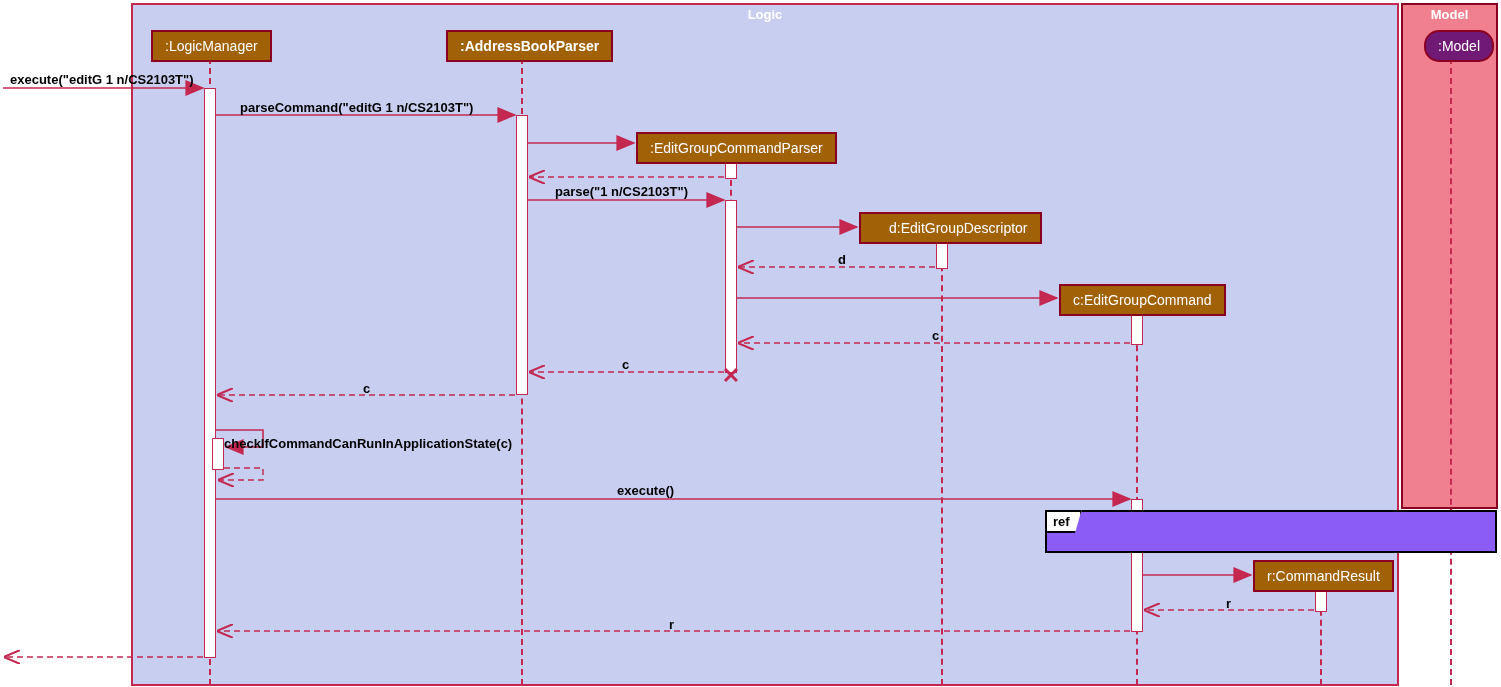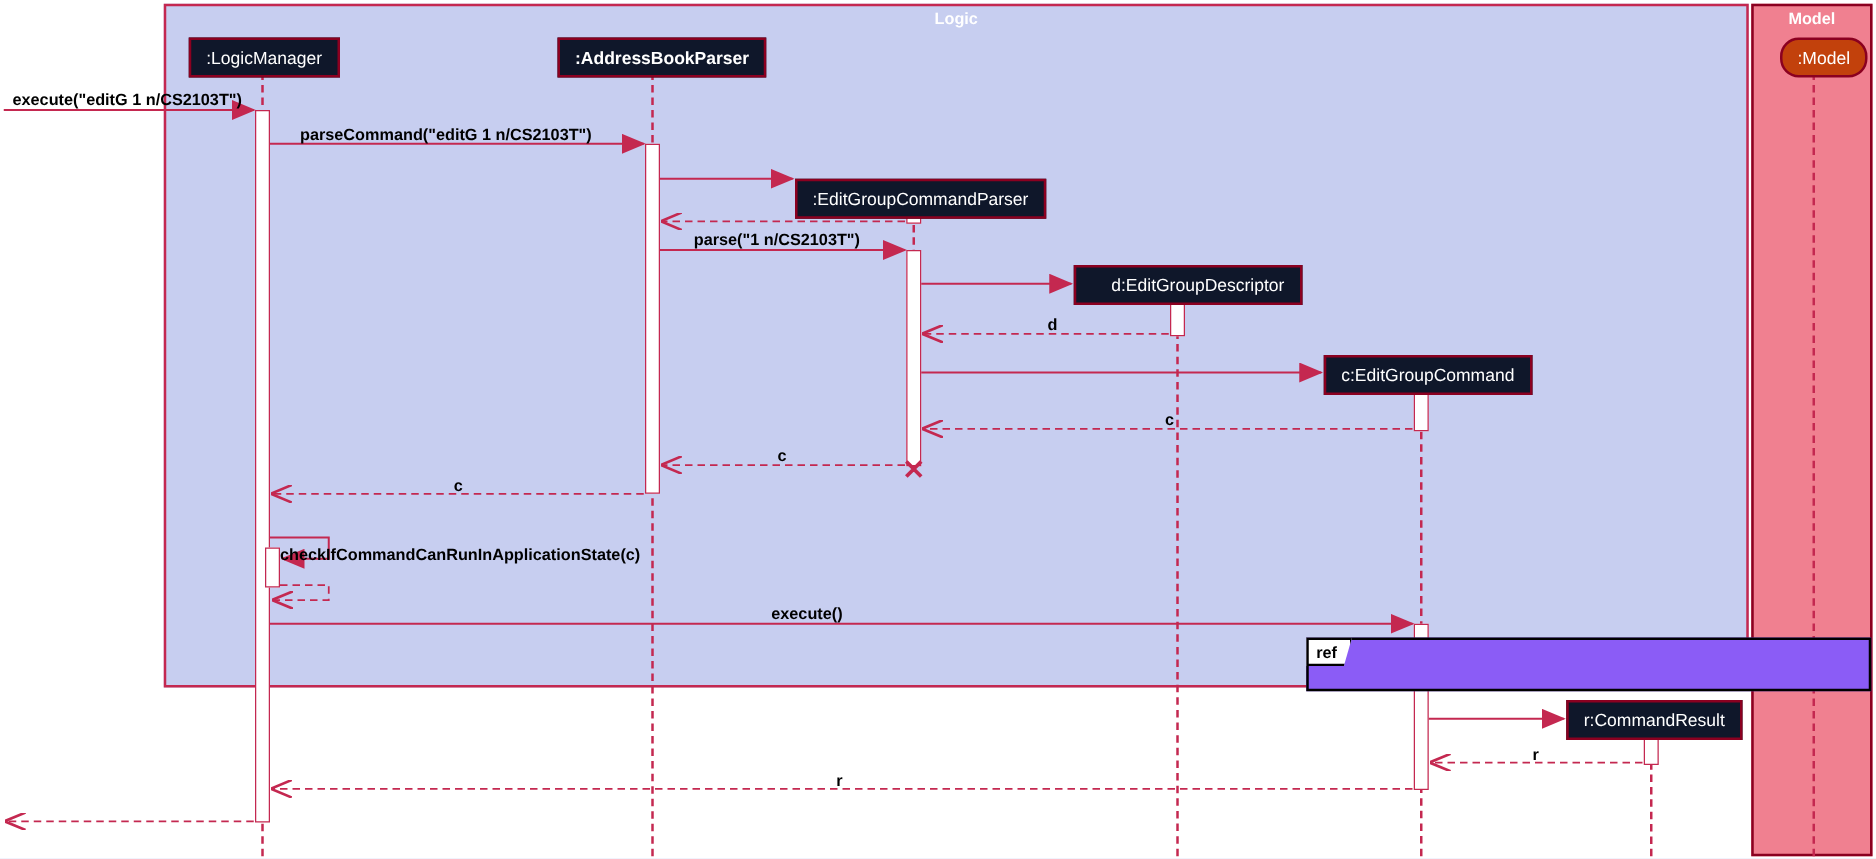--- a/index.html
+++ b/index.html
@@ -10,50 +10,50 @@
     width: 1501px;
     height: 687px;
     position: relative;
     overflow: hidden;
   }
   .frame {
     position: absolute;
     border: 2px solid;
   }
   .frame-logic {
-    left: 131px; top: 3px; width: 1268px; height: 547px;
+    left: 131px; top: 3px; width: 1268px; height: 683px;
     background: #c7cef0;
     border-color: #c42850;
     padding-left: 44px;
   }
   .frame-model {
-    left: 1401px; top: 3px; width: 97px; height: 682px;
+    left: 1401px; top: 3px; width: 97px; height: 506px;
     background: #f08090;
     border-color: #8b0020;
   }
   .frame-title {
     position: absolute;
     top: 2px; left: 0; width: 100%;
     text-align: center;
     font-weight: bold;
     font-size: 13px;
   }
   .frame-logic .frame-title { color: #fff; }
   .frame-model .frame-title { color: #fff; }
   .participant {
     position: absolute;
     padding: 6px 12px;
-    background: #0f172a;
+    background: #a16207;
     color: #fff;
     border: 2px solid #8b0020;
     font-size: 14px;
     white-space: nowrap;
     z-index: 10;
   }
-  .participant.model-p { background: #c2410c; border-radius: 15px; }
+  .participant.model-p { background: #701a75; border-radius: 15px; }
   .lifeline {
     position: absolute;
     border-left: 2px dashed #c42850;
     top: 0;
     z-index: 2;
   }
   .activation {
     position: absolute;
     background: #fff;
     border: 1.5px solid #c42850;
@@ -120,21 +120,21 @@
 <div class="lifeline" style="left:209px; top:58px; height:627px;"></div>
 <div class="lifeline" style="left:521px; top:58px; height:627px;"></div>
 <div class="lifeline" style="left:730px; top:160px; height:215px;"></div>
 <div class="lifeline" style="left:941px; top:245px; height:440px;"></div>
 <div class="lifeline" style="left:1136px; top:315px; height:370px;"></div>
 <div class="lifeline" style="left:1320px; top:590px; height:95px;"></div>
 <div class="lifeline" style="left:1450px; top:58px; height:627px;"></div>
 
 <div class="participant" style="left:151px; top:30px;">:LogicManager</div>
 <div class="participant" style="left:446px; top:30px;font-weight:bold;">:AddressBookParser</div>
-<div class="participant" style="left:636px; top:143px;">:EditGroupCommandParser</div>
+<div class="participant" style="left:636px; top:132px;">:EditGroupCommandParser</div>
 <div class="participant" style="left:859px; top:212px;padding-left:28px;">d:EditGroupDescriptor</div>
 <div class="participant" style="left:1059px; top:284px;">c:EditGroupCommand</div>
 <div class="participant" style="left:1253px; top:560px;">r:CommandResult</div>
 <div class="participant model-p" style="left:1424px; top:30px;">:Model</div>
 
 <div class="activation" style="left:204px; top:88px; height:570px;"></div>
 <div class="activation" style="left:516px; top:115px; height:280px;"></div>
 <div class="activation" style="left:725px; top:157px; height:22px;"></div>
 <div class="activation" style="left:725px; top:200px; height:173px;"></div>
 <div class="activation" style="left:936px; top:243px; height:26px;"></div>

